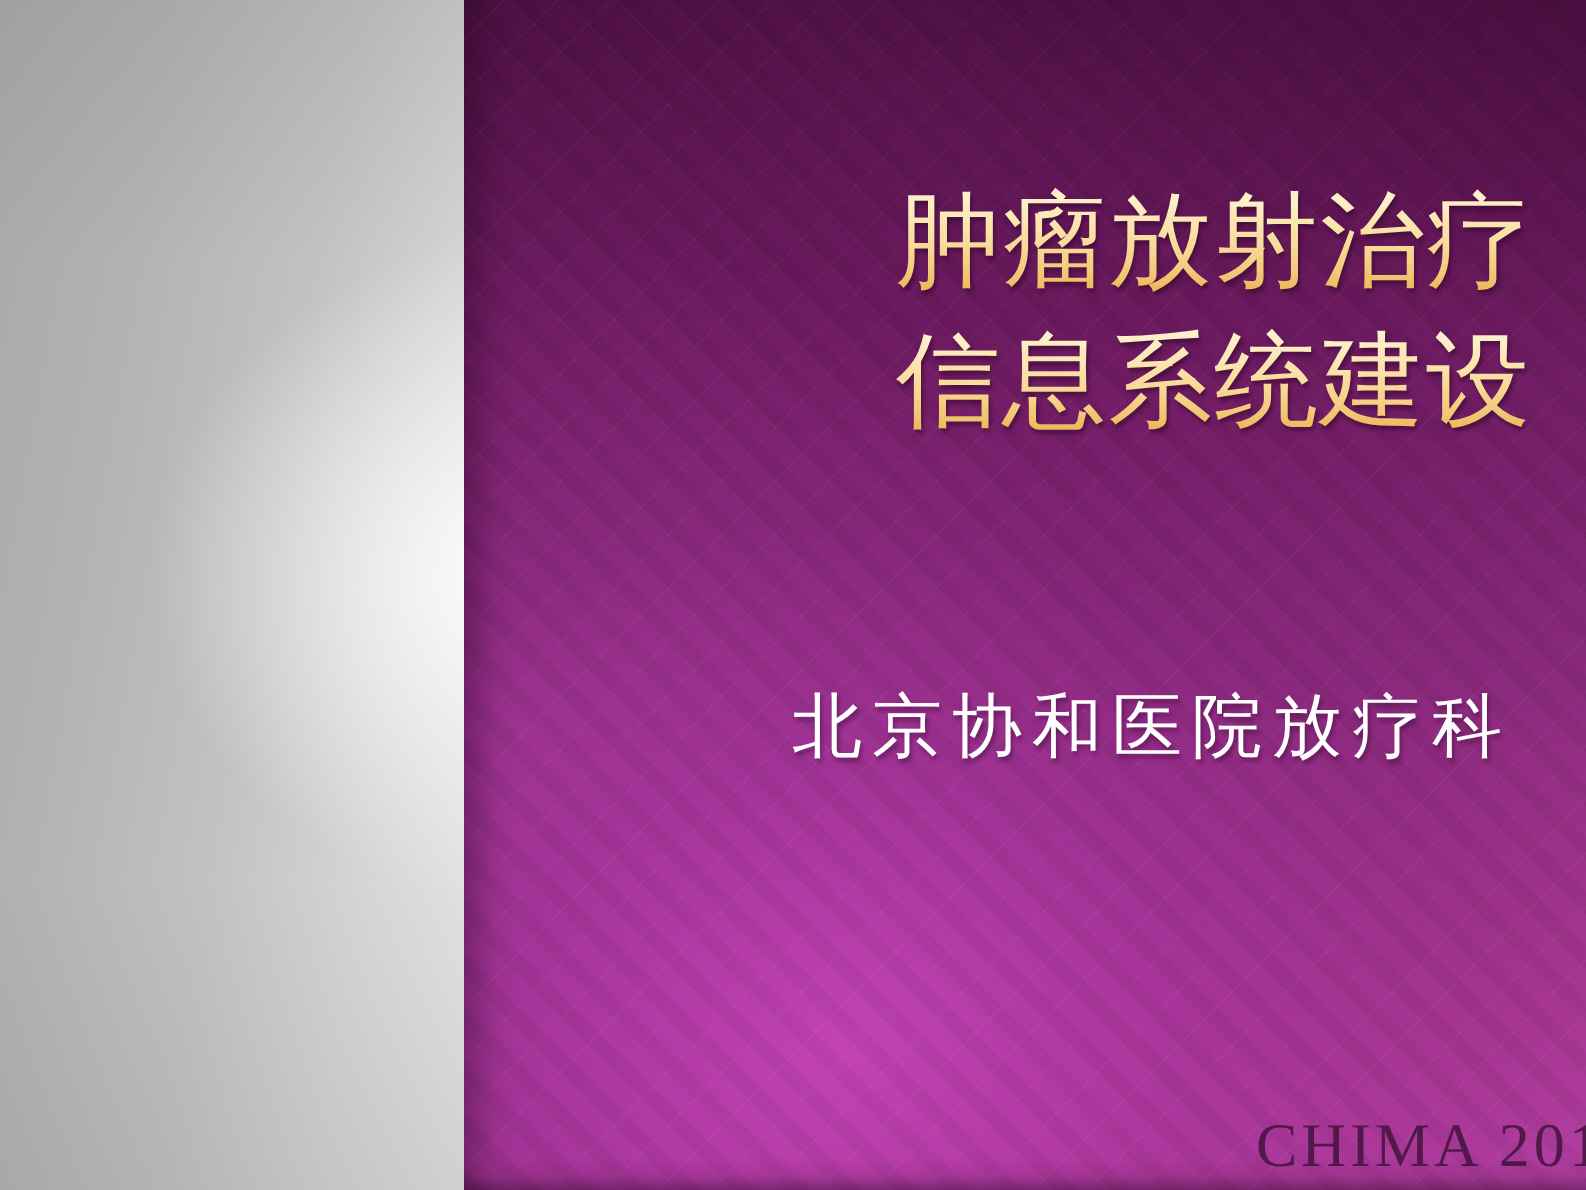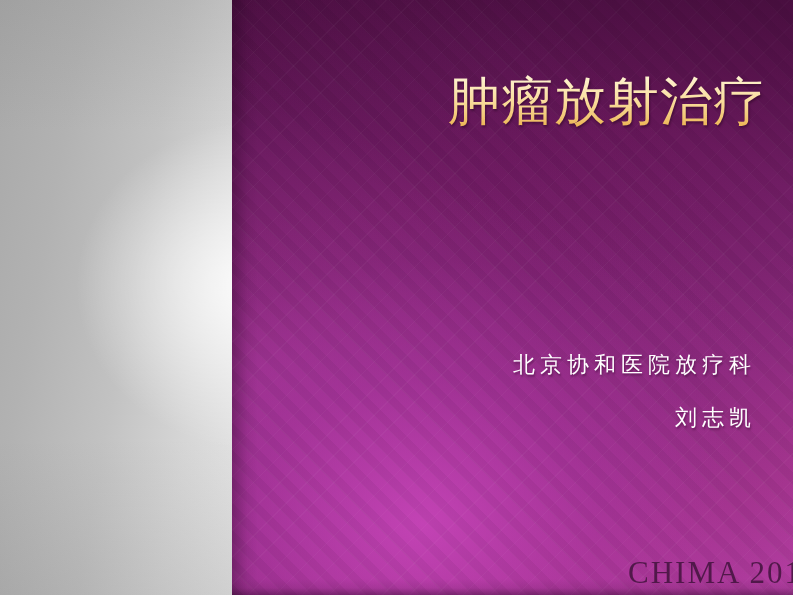--- a/index.html
+++ b/index.html
@@ -134,21 +134,21 @@
         rgba(28,0,24,0.30) 0%,
         rgba(28,0,24,0.06) 60%,
         rgba(0,0,0,0) 100%);
     pointer-events: none;
   }
 
   
   .title-block {
     position: absolute;
     left: 242px;
-    top: 66px;
+    top: 86px;
     width: 524px;
     text-align: right;
     z-index: 5;
   }
   .title-line {
     font-family: "DejaVu Sans", sans-serif;
     font-size: 52px;
     line-height: 70px;
     font-weight: 400;
     letter-spacing: 1px;
@@ -171,21 +171,21 @@
   .subtitle-block {
     position: absolute;
     left: 242px;
     top: 338px;
     width: 514px;
     text-align: right;
     z-index: 5;
   }
   .subtitle-line {
     font-family: "DejaVu Sans", sans-serif;
-    font-size: 22px;
+    font-size: 35px;
     line-height: 53px;
     font-weight: 400;
     color: #ffffff;
     letter-spacing: 5px;
     white-space: nowrap;
     text-shadow: 1px 2px 2px rgba(52,8,44,0.45);
   }
 
   
   .footer {
@@ -214,24 +214,24 @@
   </div>
 
   <div class="purple-panel">
     <div class="purple-texture"></div>
     <div class="purple-vignette"></div>
     <div class="purple-left-edge"></div>
   </div>
 
   <div class="title-block">
     <div class="title-line">肿瘤放射治疗</div>
+    <div class="title-line">信息系统建设</div>
   </div>
 
   <div class="subtitle-block">
     <div class="subtitle-line">北京协和医院放疗科</div>
-    <div class="subtitle-line">刘志凯</div>
   </div>
 
   <div class="footer">
     <div class="footer-text">CHIMA 2019</div>
   </div>
 
 </div>
 
 </body></html>

